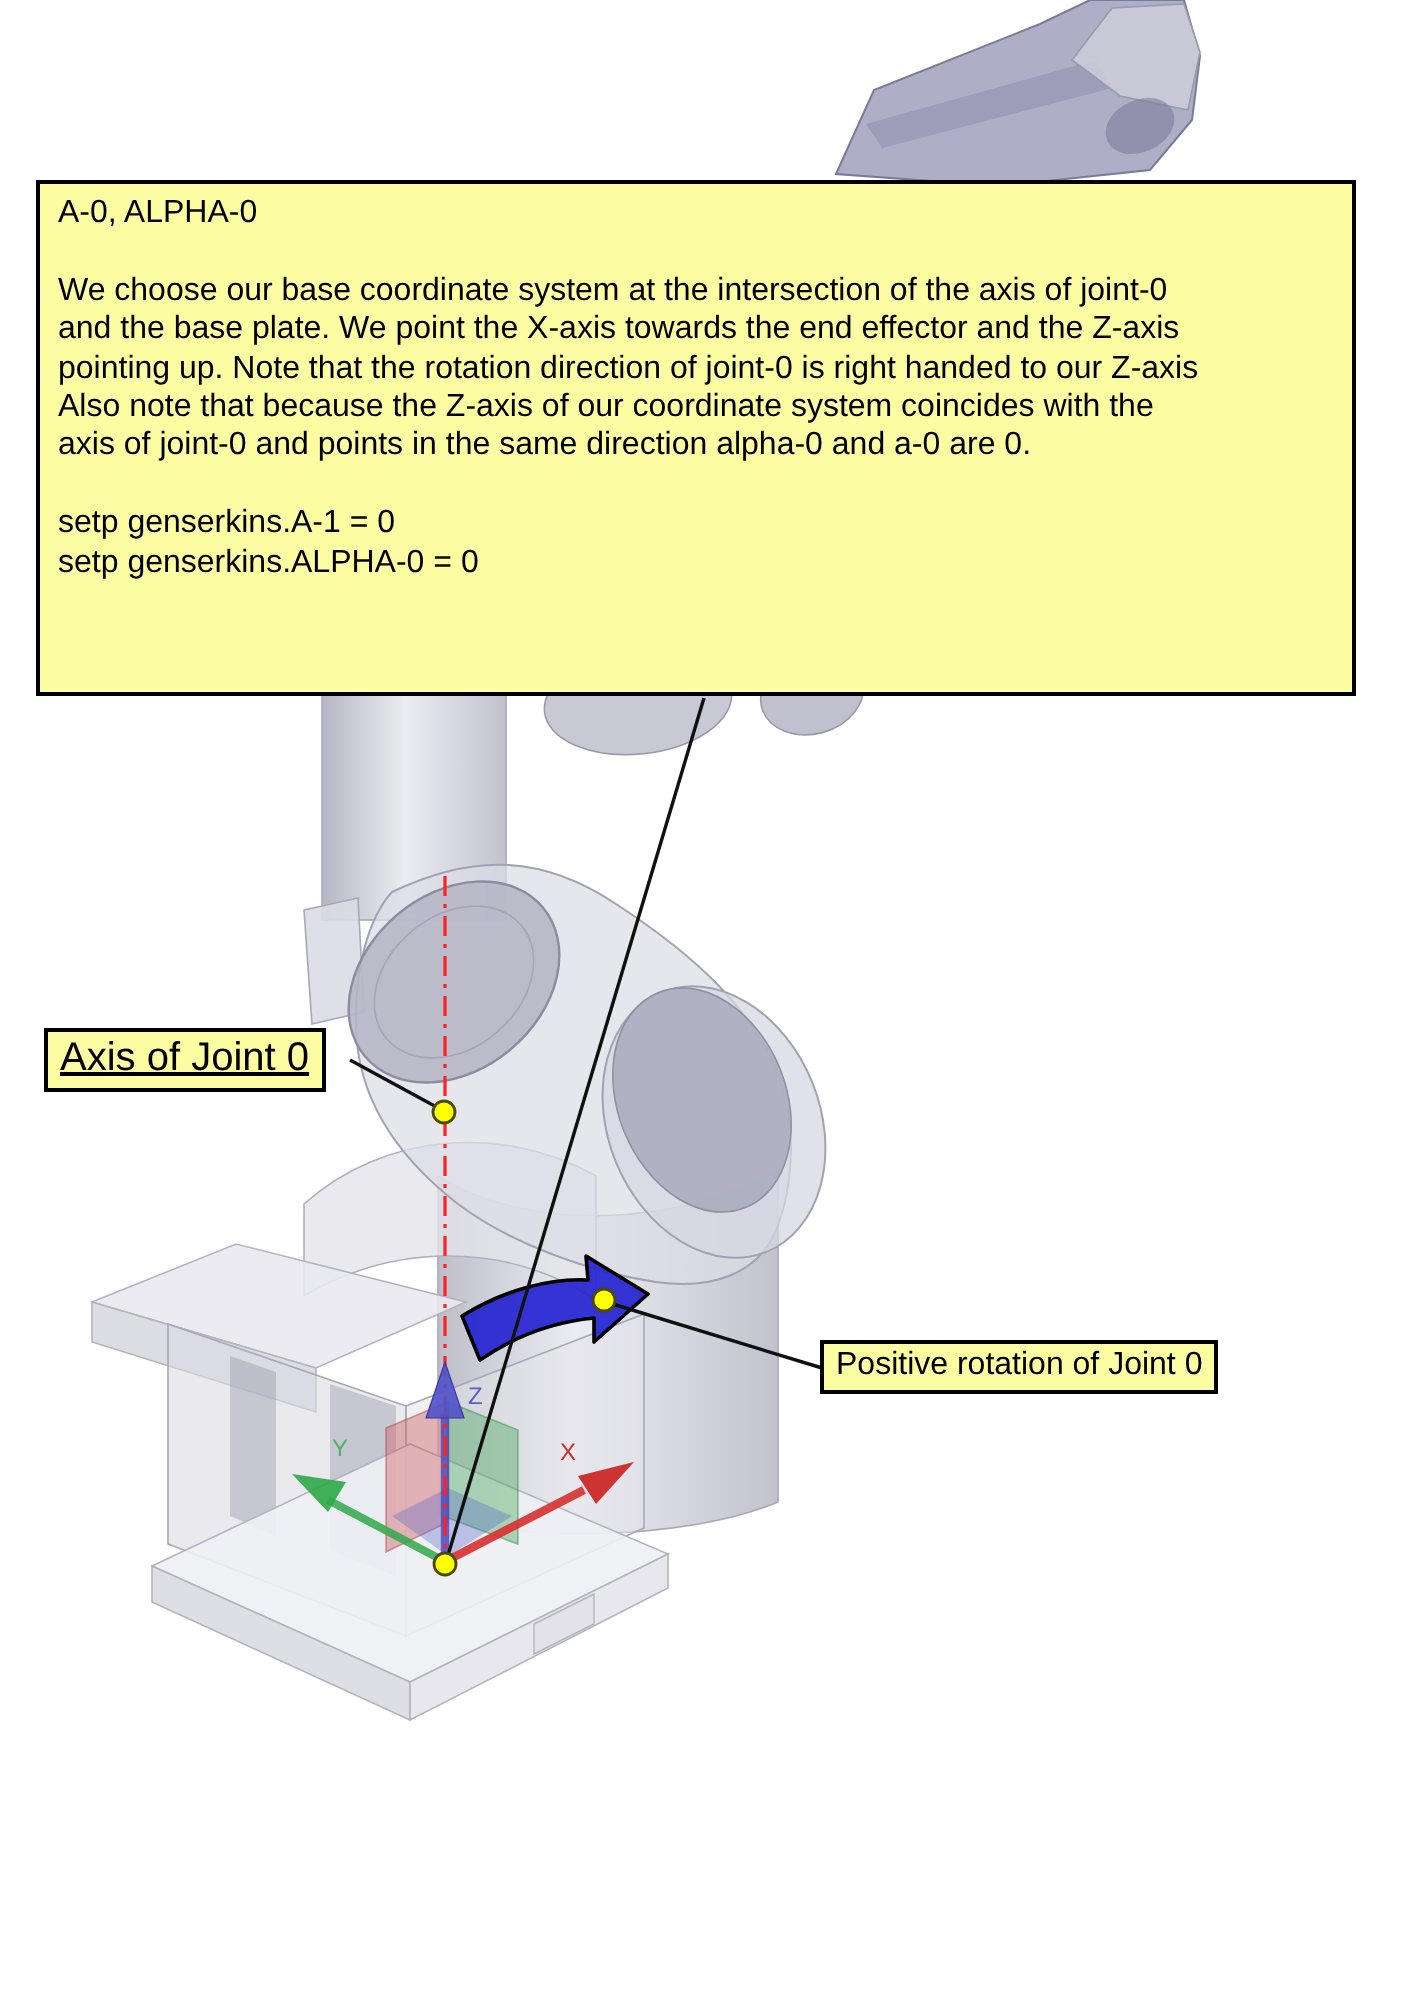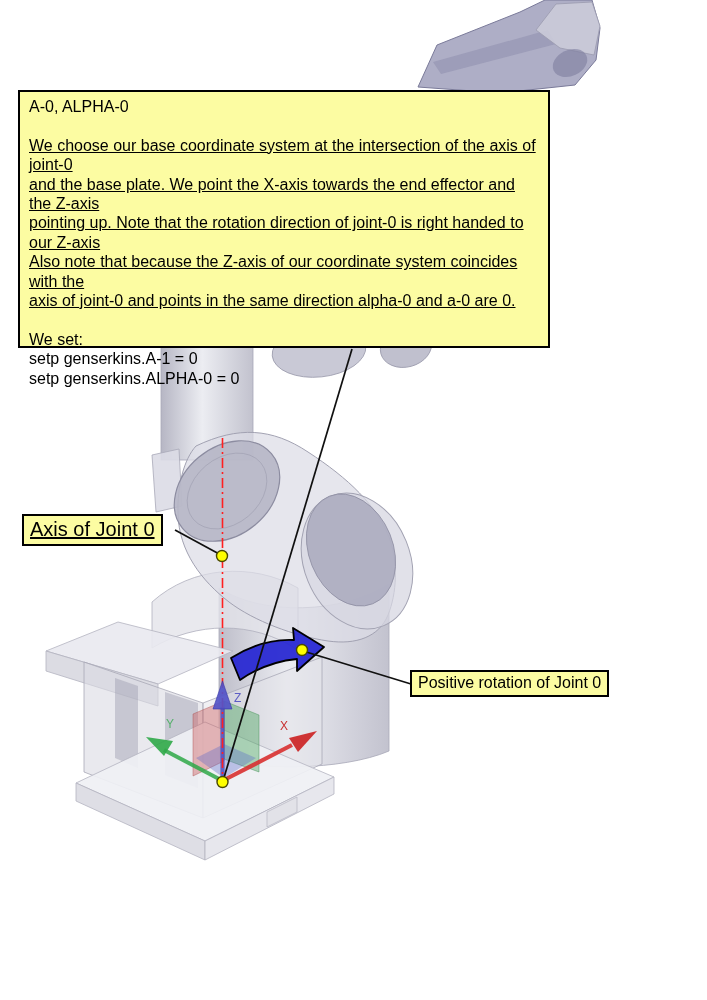--- a/index.html
+++ b/index.html
@@ -6,27 +6,27 @@
   .canvas {
     position:relative; width:707px; height:1000px; overflow:hidden;
     background:#ffffff; font-family:"Liberation Sans", sans-serif; color:#000;
   }
   svg.scene { position:absolute; left:0; top:0; }
   .callout {
     position:absolute; background:#FCFCA2; border:2px solid #000000;
     white-space:nowrap; box-sizing:border-box;
   }
   .info-box {
-    position:absolute; left:18px; top:90px; width:532px; height:258px;
+    position:absolute; left:18px; top:90px; width:660px; height:258px;
     box-sizing:border-box; background:#FCFCA2; border:2px solid #000000;
     padding:5px 9px; font-size:16px; line-height:19.4px;
   }
   .pre { white-space:pre-line; }
   .info-title { margin:0 0 19.4px 0; }
-  .info-para  { margin:0 0 19.4px 0;text-decoration:underline; }
+  .info-para  { margin:0 0 19.4px 0; }
   .callout-axis { left:22px; top:514px; font-size:20px; padding:2px 6px 3px 6px;text-decoration:underline; }
   .callout-rot  { left:410px; top:670px; font-size:16px; padding:2px 6px 3px 6px; }
 </style>
 </head>
 <body>
 
 <div class="canvas">
 
   <svg class="scene" width="707" height="1000" viewBox="0 0 707 1000">
     <defs>
@@ -121,21 +121,20 @@
     </g>
   </svg>
 
   <div class="info-box">
     <div class="info-title">A-0, ALPHA-0</div>
     <div class="info-para pre">We choose our base coordinate system at the intersection of the axis of joint-0
 and the base plate. We point the X-axis towards the end effector and the Z-axis
 pointing up. Note that the rotation direction of joint-0 is right handed to our Z-axis
 Also note that because the Z-axis of our coordinate system coincides with the
 axis of joint-0 and points in the same direction alpha-0 and a-0 are 0.</div>
-    <div>We set:</div>
     <div class="pre">setp genserkins.A-1 = 0
 setp genserkins.ALPHA-0 = 0</div>
   </div>
 
   <div class="callout callout-axis">Axis of Joint 0</div>
   <div class="callout callout-rot">Positive rotation of Joint 0</div>
 
 </div>
 
 </body></html>

